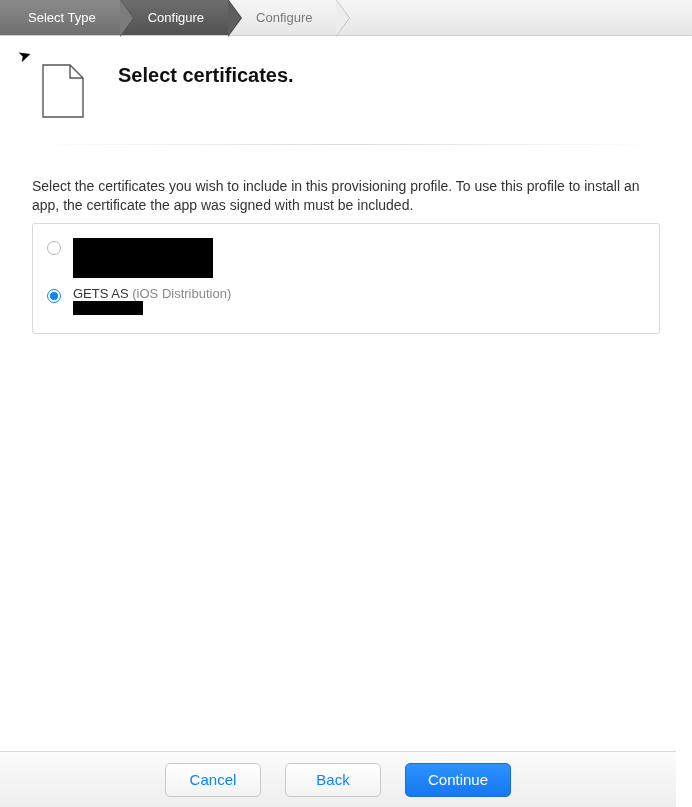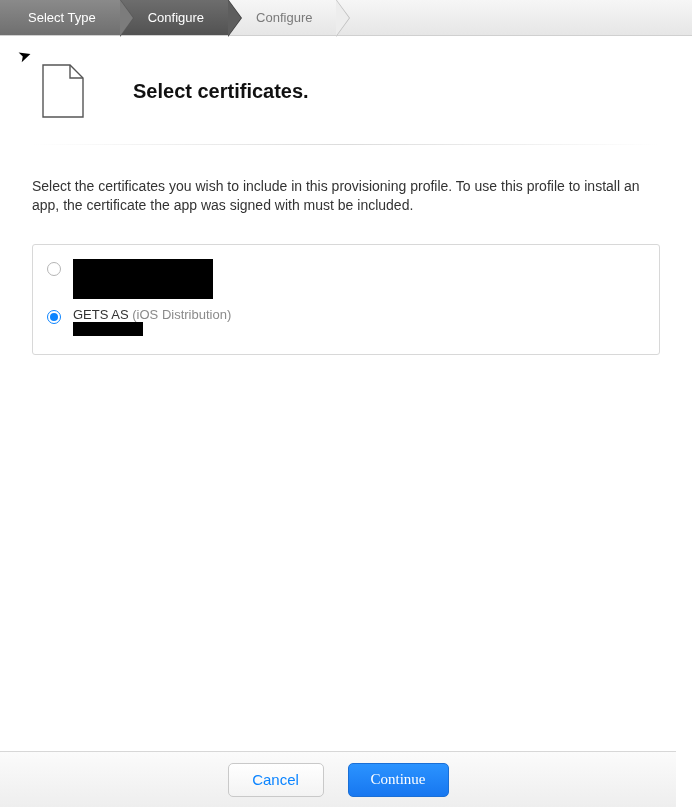--- a/index.html
+++ b/index.html
@@ -74,22 +74,22 @@
       color: #000;
       transform: rotate(-18deg);
     }
 
     .content {
       padding: 28px 32px 0 32px;
     }
 
     .header-row {
       display: flex;
-      align-items: center;
-      gap: 49px;
+      align-items: flex-start;
+      gap: 34px;
       margin-bottom: 26px;
       padding-left: 10px;
     }
     .doc-icon svg { display: block; }
 
     h1 {
       font-size: 20px;
       font-weight: 700;
       color: #111;
     }
@@ -97,21 +97,21 @@
     .divider {
       height: 1px;
       background: linear-gradient(to right, transparent, #dcdcdc, transparent);
       margin-bottom: 32px;
     }
 
     .description {
       font-size: 14px;
       color: #333;
       line-height: 1.35;
-      margin-bottom: 29px;
+      margin-bottom: 8px;
     }
 
     .cert-box {
       border: 1px solid #d8d8d8;
       border-radius: 3px;
       padding: 10px 14px 14px 14px;
     }
 
     .cert-item {
       display: flex;
@@ -166,21 +166,20 @@
       font-size: 15px;
       cursor: pointer;
       border: 1px solid #c9c9c9;
       background: linear-gradient(#ffffff, #f3f3f3);
       color: #0b84ff;
     }
     .btn.primary {
       background: linear-gradient(#2b93ff, #1777f0);
       border: 1px solid #1a6fd6;
       color: #fff;
-      font-family: Liberation Serif, serif;
     }
   </style>
 </head>
 <body>
 
 <div class="stepper">
   <div class="step done">
     <span>Select Type</span>
     <span class="chev-bg"></span>
       <span class="chev"></span>
@@ -233,14 +232,15 @@
         </div>
         <div class="redact-sm"></div>
       </div>
     </div>
 
   </div>
 </div>
 
 <div class="footer">
   <button class="btn">Cancel</button>
+  <button class="btn">Back</button>
   <button class="btn primary">Continue</button>
 </div>
 
 </body></html>

